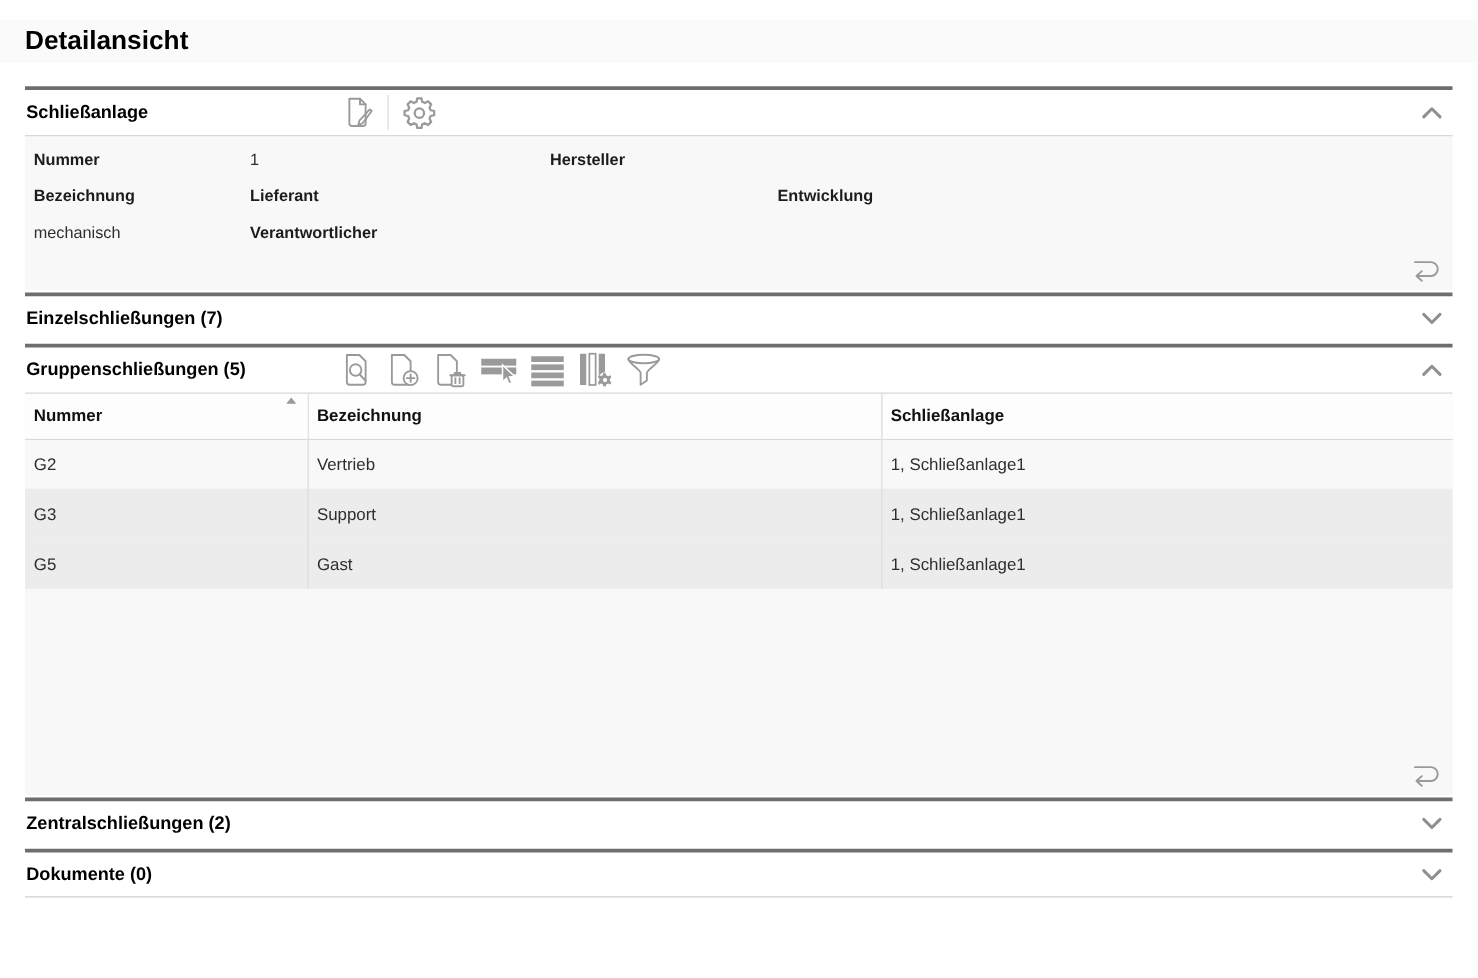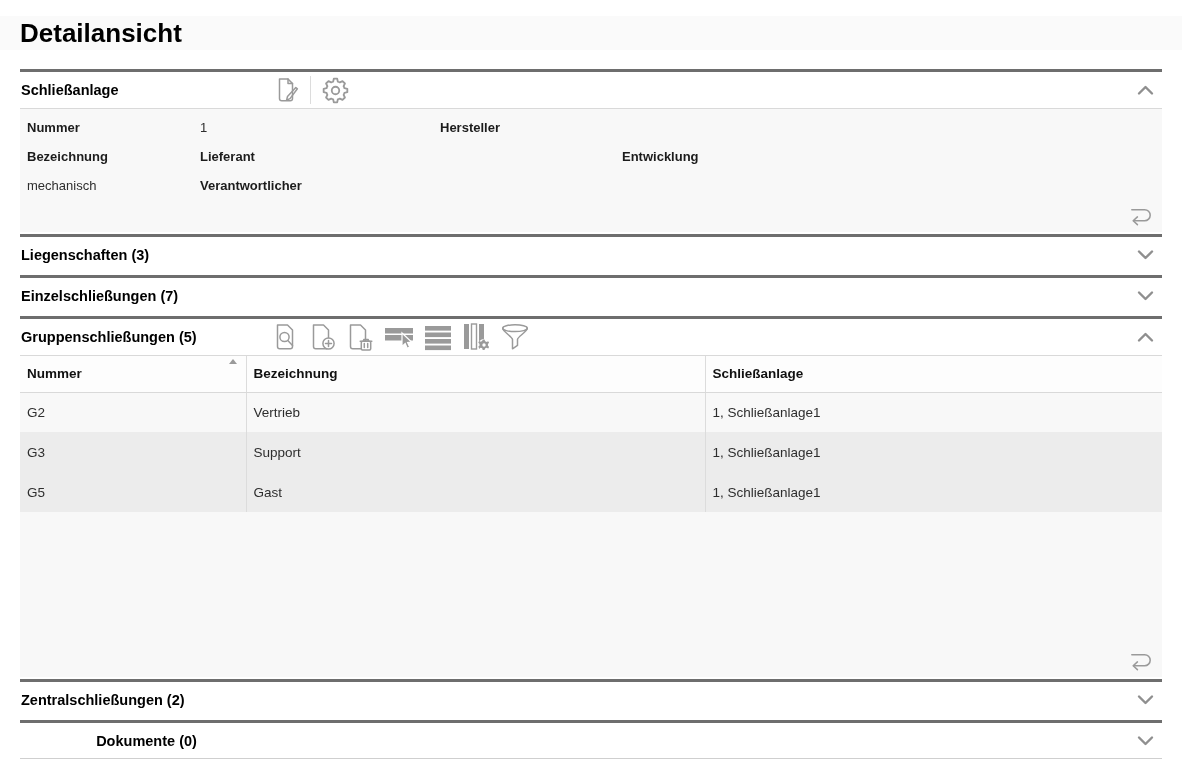--- a/index.html
+++ b/index.html
@@ -1,20 +1,20 @@
 <!DOCTYPE html>
 <html><head>
 <meta charset="utf-8">
 <style>
   * { margin:0; padding:0; box-sizing:border-box; }
   html,body { width:1182px; height:782px; background:#ffffff; overflow:hidden;
     font-family:"Liberation Sans", sans-serif; color:#1a1a1a; }
 
   .title-band { margin-top:16px; height:34px; background:#fafafa; }
-  .page-title { font-size:26px; font-weight:bold; line-height:34px; padding-left:20px; color:#000; }
+  .page-title { font-size:21px; font-weight:bold; line-height:34px; padding-left:20px; color:#000; }
 
   .content { margin:19px 20px 4px 20px; }
 
   .panel { margin-top:2px; }
   .panel-header { border-top:3px solid #6e6e6e; background:#fff; height:39px;
     display:flex; align-items:center; }
   .panel-title { font-size:14.5px; font-weight:bold; color:#000; flex:0 0 252px; padding-left:1px; }
   .header-toolbar { display:flex; align-items:center; gap:10px; flex:1 1 auto; }
   .tb-divider { width:1px; height:28px; background:#dcdcdc; }
   .icon-btn { display:flex; align-items:center; justify-content:center; cursor:pointer;
@@ -109,32 +109,20 @@
         <span>
           <svg width="27" height="22" viewBox="0 0 28 22" class="stroke-ic" style="stroke-width:1.6">
             <path d="M5 5.5 h13.3 a5.75 5.75 0 0 1 0 11.5 H7"></path>
             <path d="M10.8 13 L6.4 17 l4.4 4"></path>
           </svg>
         </span>
       </button>
     </div>
   </section>
 
-  <section class="panel">
-    <div class="panel-header">
-      <div class="panel-title">Liegenschaften (3)</div>
-      <button class="icon-btn collapse-btn">
-        <span>
-          <svg width="17" height="12" viewBox="0 0 17 12">
-              <path class="chev" d="M2 2.5 L8.5 9 L15 2.5"></path>
-            </svg>
-        </span>
-      </button>
-    </div>
-  </section>
 
   <section class="panel">
     <div class="panel-header">
       <div class="panel-title">Einzelschließungen (7)</div>
       <button class="icon-btn collapse-btn">
         <span>
           <svg width="17" height="12" viewBox="0 0 17 12">
               <path class="chev" d="M2 2.5 L8.5 9 L15 2.5"></path>
             </svg>
         </span>
@@ -278,21 +266,21 @@
         <span>
           <svg width="17" height="12" viewBox="0 0 17 12">
               <path class="chev" d="M2 2.5 L8.5 9 L15 2.5"></path>
             </svg>
         </span>
       </button>
     </div>
   </section>
 
   <section class="panel">
-    <div class="panel-header bottom-rule" style="border-top:3px solid #6e6e6e;text-align:center;">
+    <div class="panel-header bottom-rule" style="border-top:3px solid #6e6e6e;">
       <div class="panel-title">Dokumente (0)</div>
       <button class="icon-btn collapse-btn">
         <span>
           <svg width="17" height="12" viewBox="0 0 17 12">
               <path class="chev" d="M2 2.5 L8.5 9 L15 2.5"></path>
             </svg>
         </span>
       </button>
     </div>
   </section>

